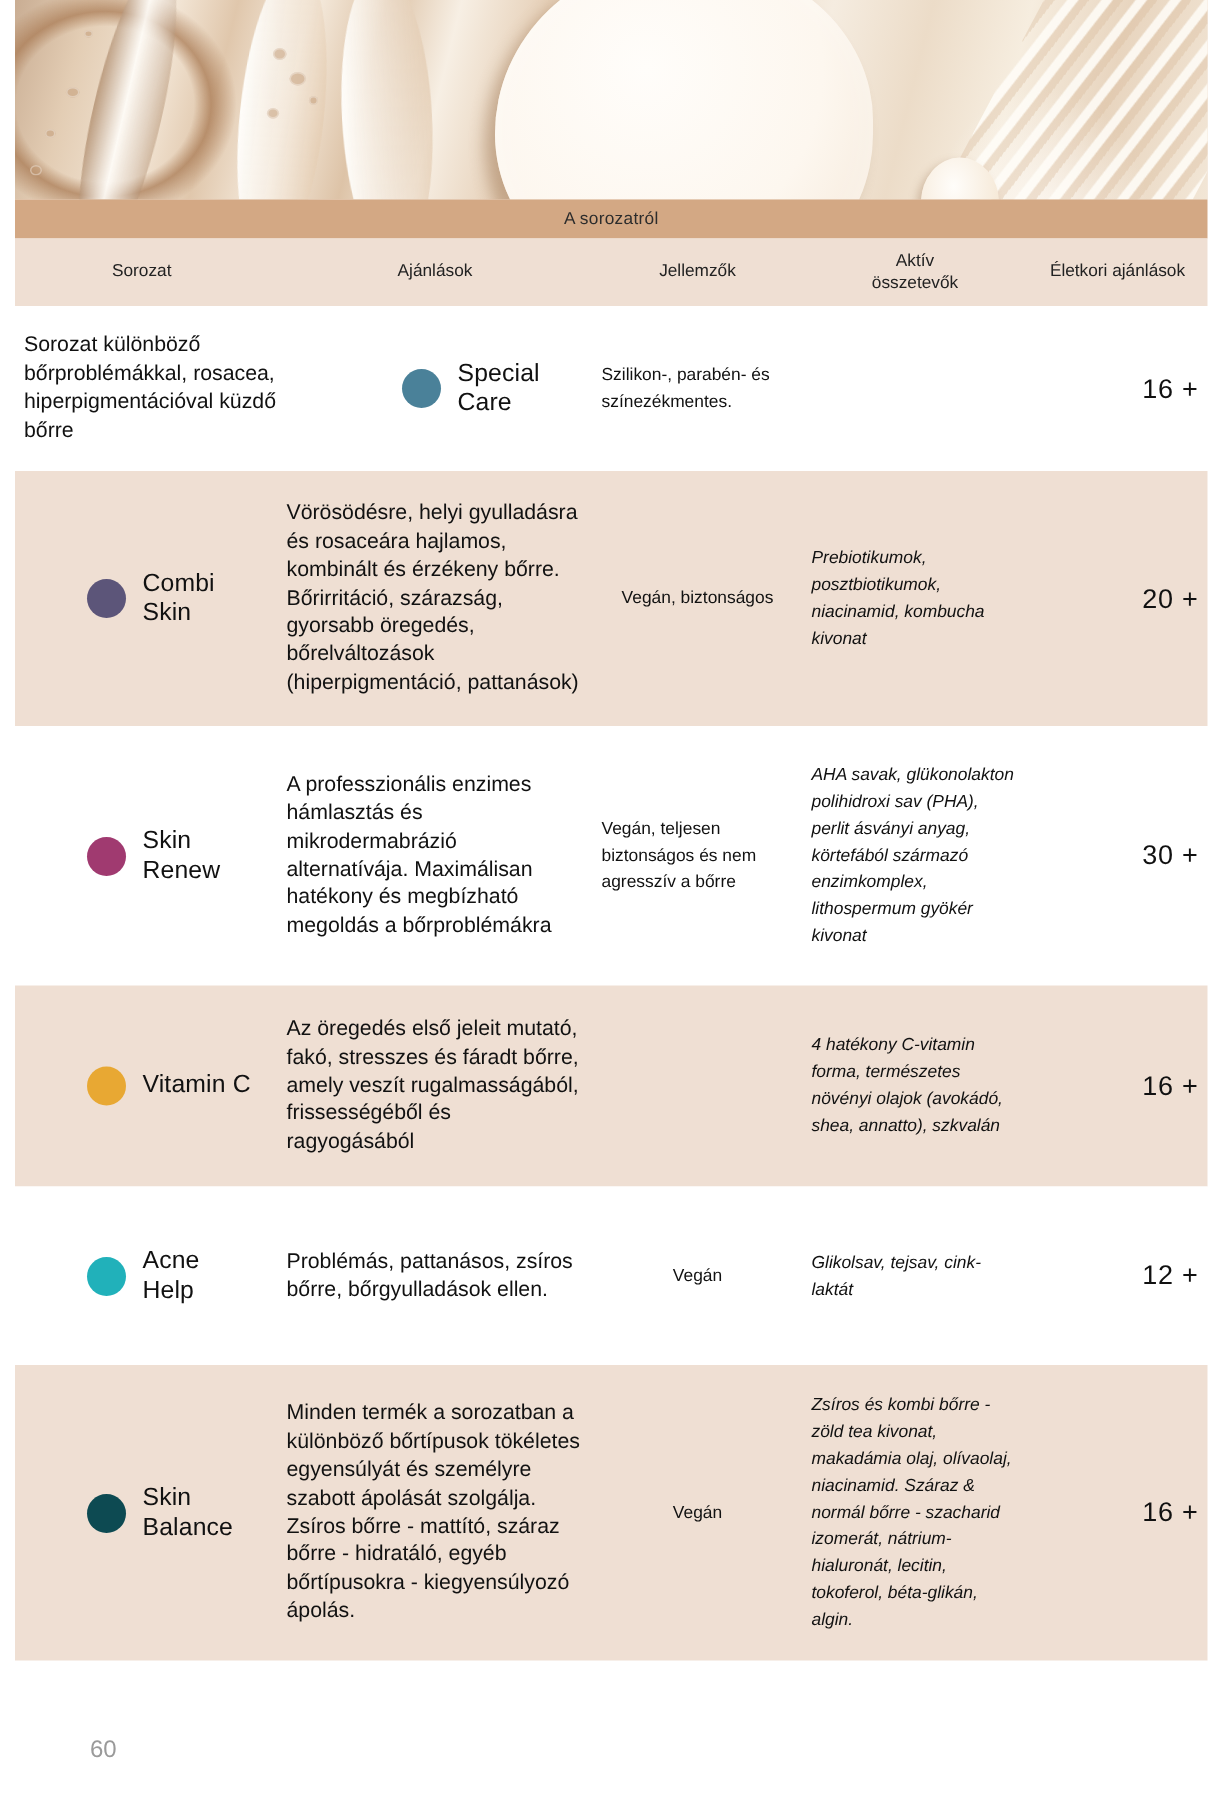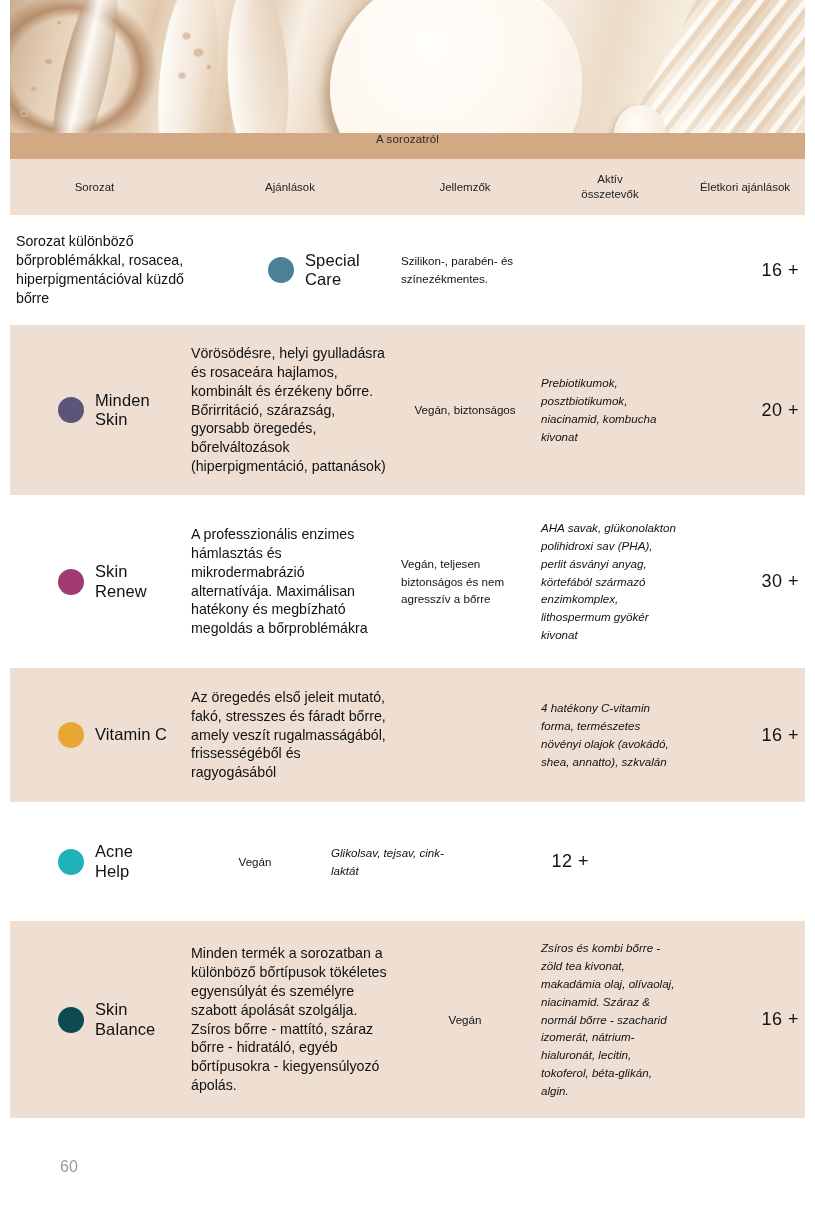--- a/index.html
+++ b/index.html
@@ -110,20 +110,21 @@
 
   
   .band {
     position: absolute;
     left: 10px;
     top: 133px;
     width: 795px;
     height: 26px;
     background: #d3a884;
     display: flex;
+    align-items: center;
     justify-content: center;
   }
   .band-title {
     font-size: 11.5px;
     color: #2c2c2c;
     letter-spacing: .2px;
   }
 
   
   .table {
@@ -134,21 +135,21 @@
   }
   .row {
     display: flex;
     align-items: center;
     box-sizing: border-box;
   }
   .row.beige { background: #efdfd3; }
   .row.white { background: #ffffff; }
 
   .head {
-    height: 56px;
+    height: 45px;
     background: #efdfd3;
     font-size: 11.5px;
     color: #222;
   }
   .head .cell { text-align: center; line-height: 1.28; }
 
   .cell { box-sizing: border-box; padding: 0 6px; }
 
   
   .c-series   { width: 175px; display: flex; align-items: center; gap: 11px; padding-left: 48px; }
@@ -260,21 +261,21 @@
     </div>
     <div class="cell c-feat feat-text">Szilikon-, parabén- és színezékmentes.</div>
     <div class="cell c-active active-text"></div>
     <div class="cell c-age age-text">16 +</div>
   </div>
 
   <div class="row beige r1">
     <div class="cell c-series">
       <span class="dot" style="background:#5c5579"></span>
       <span class="series-name">
-        <span>Minden</span><br><span>Skin</span>
+        <span>Combi</span><br><span>Skin</span>
       </span>
     </div>
     <div class="cell c-reco reco-text">Vörösödésre, helyi gyulladásra és rosaceára hajlamos, kombinált és érzékeny bőrre. Bőrirritáció, szárazság, gyorsabb öregedés, bőrelváltozások (hiperpigmentáció, pattanások)</div>
     <div class="cell c-feat feat-text feat-center">Vegán, biztonságos</div>
     <div class="cell c-active active-text">Prebiotikumok, posztbiotikumok, niacinamid, kombucha kivonat</div>
     <div class="cell c-age age-text">20 +</div>
   </div>
 
   <div class="row white r2">
     <div class="cell c-series">
@@ -300,20 +301,21 @@
     <div class="cell c-age age-text">16 +</div>
   </div>
 
   <div class="row white r4">
     <div class="cell c-series">
       <span class="dot" style="background:#21b1ba"></span>
       <span class="series-name">
         <span>Acne</span><br><span>Help</span>
       </span>
     </div>
+    <div class="cell c-reco reco-text">Problémás, pattanásos, zsíros bőrre, bőrgyulladások ellen.</div>
     <div class="cell c-feat feat-text feat-center">Vegán</div>
     <div class="cell c-active active-text">Glikolsav, tejsav, cink-laktát</div>
     <div class="cell c-age age-text">12 +</div>
   </div>
 
   <div class="row beige r5">
     <div class="cell c-series">
       <span class="dot" style="background:#0d4a52"></span>
       <span class="series-name">
         <span>Skin</span><br><span>Balance</span>

